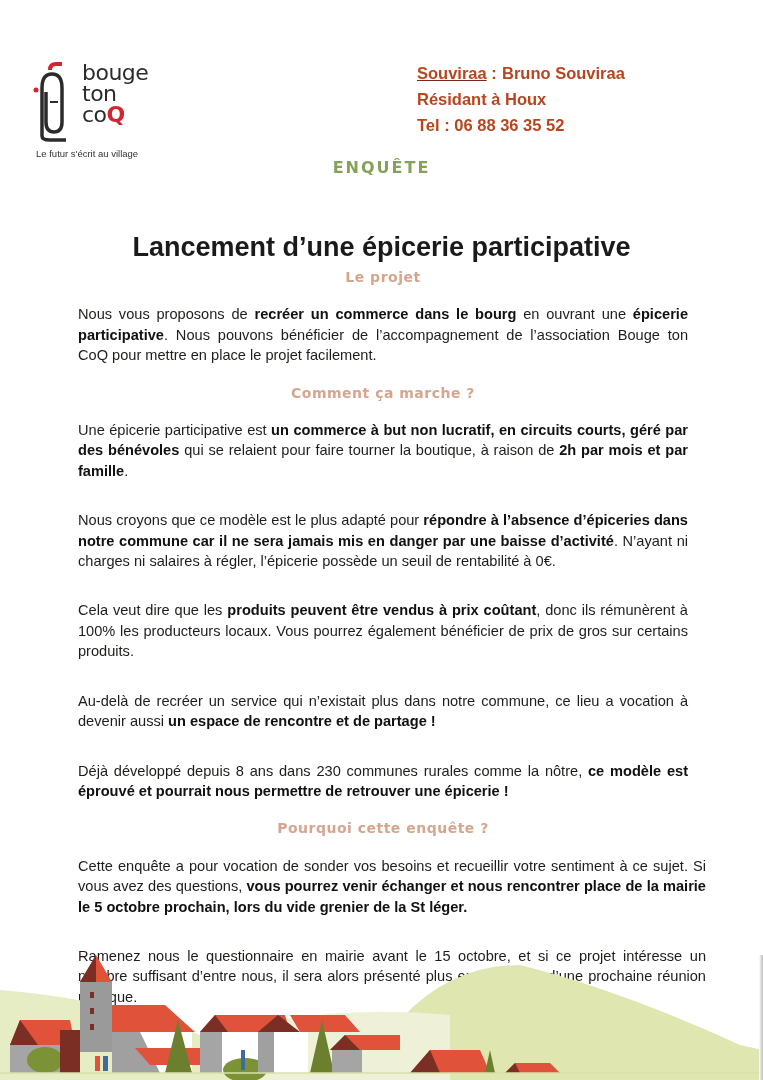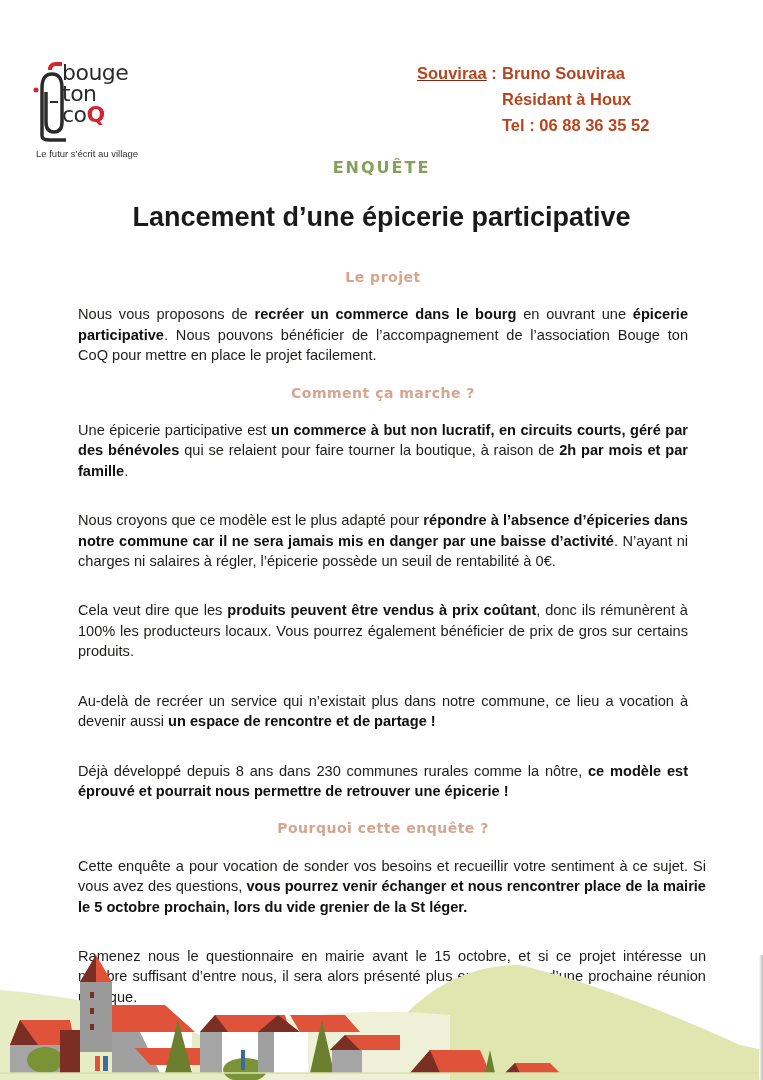--- a/index.html
+++ b/index.html
@@ -2,32 +2,32 @@
 <html><head>
 <meta charset="utf-8">
 <style>
   html, body { margin: 0; padding: 0; }
   body {
     width: 763px; height: 1080px; background: #ffffff; position: relative; overflow: hidden;
     font-family: "Liberation Sans", "DejaVu Sans", sans-serif; color: #1d1d1b;
   }
   .logo { position: absolute; left: 30px; top: 62px; width: 150px; height: 100px; }
   .logo-mark { position: absolute; left: 0; top: 0; width: 40px; height: 80px; }
-  .logo-words { position: absolute; left: 32px; top: 0; font-family: "DejaVu Sans", sans-serif; font-size: 22px; line-height: 21px; color: #2b2b2b; letter-spacing: -0.5px; font-weight: 400; }
+  .logo-words { position: absolute; left: 52px; top: 0; font-family: "DejaVu Sans", sans-serif; font-size: 22px; line-height: 21px; color: #2b2b2b; letter-spacing: -0.5px; font-weight: 400; }
   .logo-words .coq-q { color: #d5232f; font-weight: 700; }
   .logo-tagline { position: absolute; left: 6px; top: 86px; font-family: Liberation Sans, sans-serif; font-size: 9.5px; color: #333; white-space: nowrap; }
 
   .contact { position: absolute; left: 417px; top: 60px; color: #b8451e; font-weight: 700; font-size: 16.5px; line-height: 26px; }
   .contact .row { display: flex; }
   .contact .label { width: 85px; white-space: nowrap; }
   .contact .label u { text-decoration: underline; text-decoration-color: #7a2a18; }
-  .contact .indent { margin-left: 85px; }
+  .contact .indent { }
 
   .kicker { position: absolute; left: 0; width: 763px; top: 158px; text-align: center; color: #86a25a; font-weight: 700; font-size: 16px; letter-spacing: 2px; font-family: "DejaVu Sans", sans-serif; }
-  .title { position: absolute; left: 0; width: 763px; top: 202px; text-align: center; font-weight: 700; font-size: 27px; color: #1a1a1a; }
+  .title { position: absolute; left: 0; width: 763px; top: 232px; text-align: center; font-weight: 700; font-size: 27px; color: #1a1a1a; }
 
   .content { position: absolute; left: 73px; width: 620px; top: 267px; font-size: 14.6px; line-height: 20.4px; }
   .content p { margin: 5px; text-align: justify; }
   .content b { font-weight: 700; color: #111; }
   .section-h { text-align: center; color: #d6a58e; font-family: "DejaVu Sans", sans-serif; font-size: 14px; letter-spacing: 0.5px; margin: 0; }
   .gap-s { height: 12px; }
   .gap-m { height: 19px; }
   .wide { margin-left: -4px; width: 628px; }
 
   .village { position: absolute; left: 0; top: 950px; width: 763px; height: 130px; }

